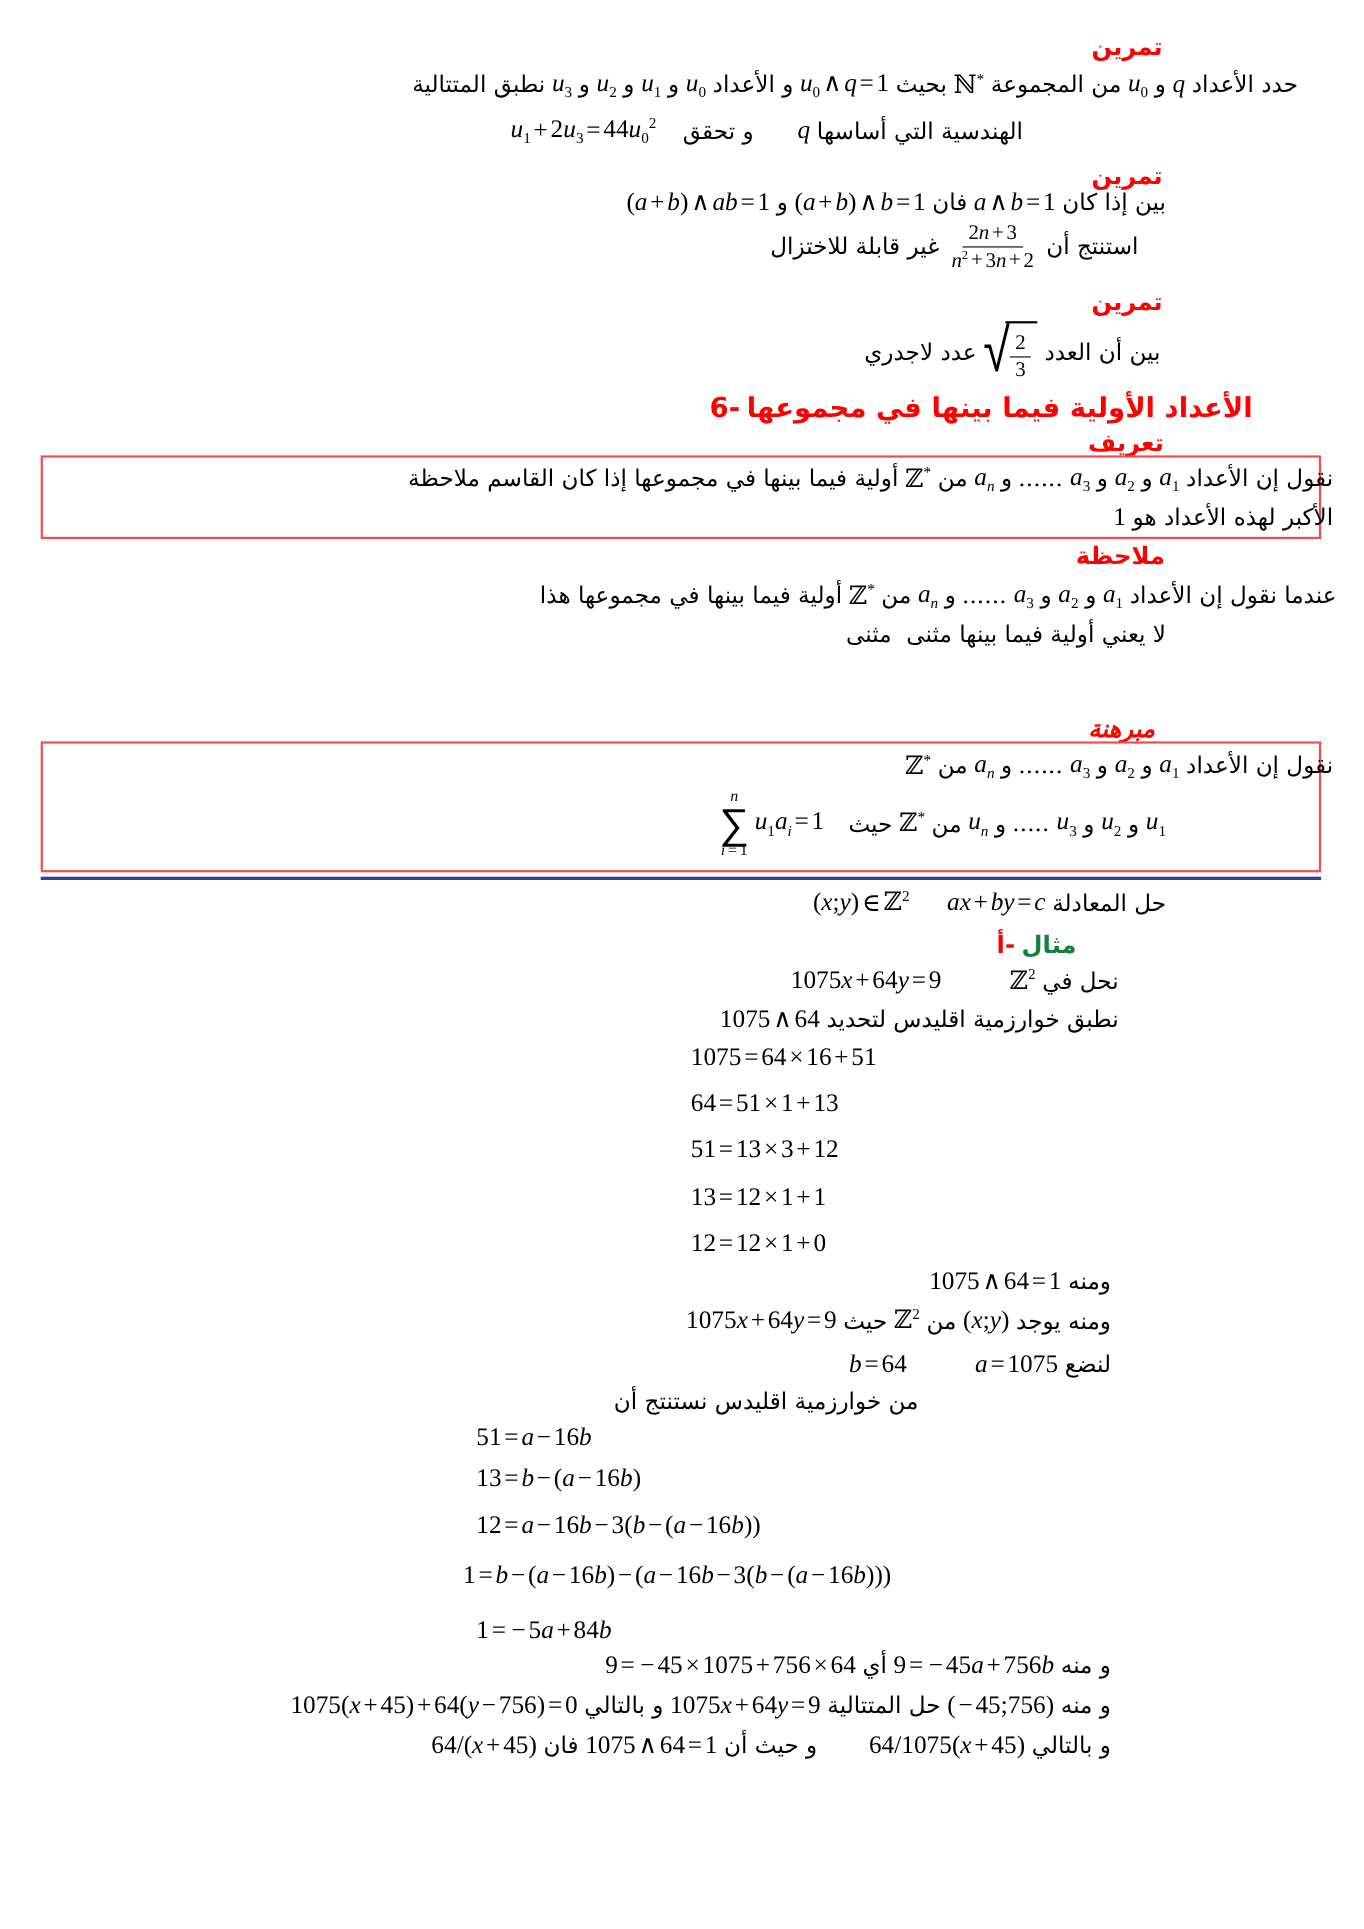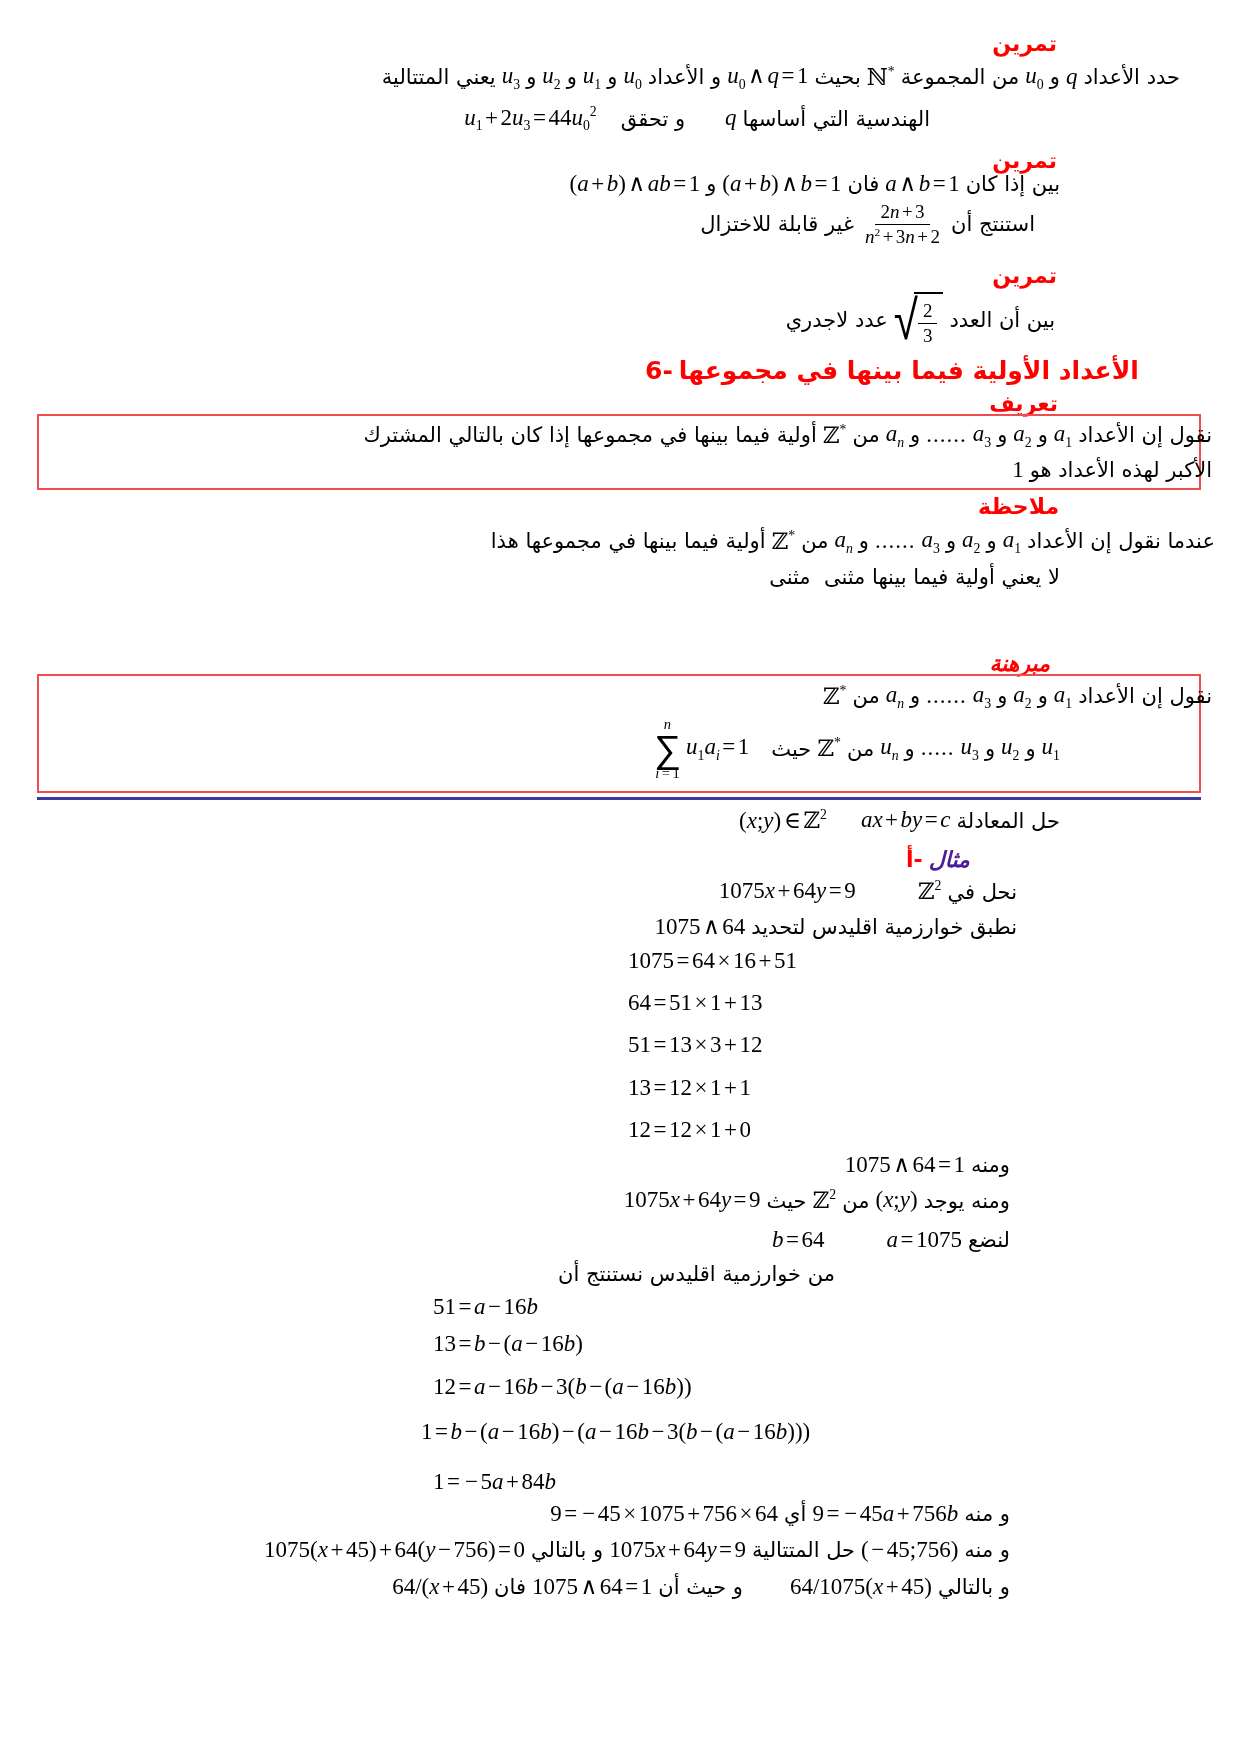--- a/index.html
+++ b/index.html
@@ -51,21 +51,21 @@
       <span class="ar">بحيث</span>
       <span class="m"><span class="mi">u</span><sub><span>0</span></sub><span class="op">∧</span><span class="mi">q</span><span class="op">=</span><span>1</span></span>
       <span class="ar">و الأعداد</span>
       <span class="m"><span class="mi">u</span><sub><span>0</span></sub></span>
       <span class="ar">و</span>
       <span class="m"><span class="mi">u</span><sub><span>1</span></sub></span>
       <span class="ar">و</span>
       <span class="m"><span class="mi">u</span><sub><span>2</span></sub></span>
       <span class="ar">و</span>
       <span class="m"><span class="mi">u</span><sub><span>3</span></sub></span>
-      <span class="ar">يعني المتتالية</span>
+      <span class="ar">نطبق المتتالية</span>
     </div>
     <div class="line" style="top: 103px; right: 355px; direction: rtl;">
       <span class="ar">الهندسية التي أساسها</span>
       <span class="m"><span class="mi">q</span></span>
       <span class="gap" style="width: 28px;"></span>
       <span class="ar">و تحقق</span>
       <span class="gap" style="width: 12px;"></span>
       <span class="m"><span class="mi">u</span><sub><span>1</span></sub><span class="op">+</span><span>2</span><span class="mi">u</span><sub><span>3</span></sub><span class="op">=</span><span>4</span><span>4</span><span class="mi">u</span><sub><span>0</span></sub><sup><span>2</span></sup></span>
     </div>
     <div class="line head" style="top: 147px; right: 228px; direction: rtl; color: rgb(255, 0, 0);">
@@ -105,21 +105,21 @@
       <span class="m"><span class="mi">a</span><sub><span>1</span></sub></span>
       <span class="ar">و</span>
       <span class="m"><span class="mi">a</span><sub><span>2</span></sub></span>
       <span class="ar">و</span>
       <span class="m"><span class="mi">a</span><sub><span>3</span></sub></span>
       <span class="m dots">......</span>
       <span class="ar">و</span>
       <span class="m"><span class="mi">a</span><sub><span class="mi">n</span></sub></span>
       <span class="ar">من</span>
       <span class="m"><span>ℤ</span><sup><span>*</span></sup></span>
-      <span class="ar">أولية فيما بينها في مجموعها إذا كان بالتالي المشترك</span>
+      <span class="ar">أولية فيما بينها في مجموعها إذا كان القاسم ملاحظة</span>
     </div>
     <div class="line" style="top: 456px; right: 73px; direction: rtl;">
       <span class="ar">الأكبر لهذه الأعداد هو</span>
       <span class="m"><span>1</span></span>
     </div>
     <div class="line head" style="top: 493px; right: 226px; direction: rtl; color: rgb(255, 0, 0);">
       <span class="ar" style="color: rgb(255, 0, 0);">ملاحظة</span>
     </div>
     <div class="line" style="top: 526px; right: 70px; direction: rtl;">
       <span class="ar">عندما نقول إن الأعداد</span>
@@ -172,21 +172,21 @@
     </div>
     <div class="rule" style="top: 797px; left: 37px; width: 1164px; height: 3px; background: rgb(58, 58, 158);"></div>
     <div class="line" style="top: 806px; right: 225px; direction: rtl;">
       <span class="ar">حل المعادلة</span>
       <span class="m"><span class="mi">a</span><span class="mi">x</span><span class="op">+</span><span class="mi">b</span><span class="mi">y</span><span class="op">=</span><span class="mi">c</span></span>
       <span class="gap" style="width: 22px;"></span>
       <span class="m"><span>(</span><span class="mi">x</span><span>;</span><span class="mi">y</span><span>)</span><span class="op">∈</span><span>ℤ</span><sup><span>2</span></sup></span>
     </div>
     <div class="line head" style="top: 846px; left: 903px; direction: ltr; color: rgb(255, 0, 0);">
       <span class="txt" style="color: rgb(255, 0, 0);">أ-</span>
-      <span class="ar" style="color: #4c1d95; font-style: italic;">مثال</span>
+      <span class="ar" style="color: #15803d;">مثال</span>
     </div>
     <div class="line" style="top: 877px; right: 268px; direction: rtl;">
       <span class="ar">نحل في</span>
       <span class="m"><span>ℤ</span><sup><span>2</span></sup></span>
       <span class="gap" style="width: 50px;"></span>
       <span class="m"><span>1</span><span>0</span><span>7</span><span>5</span><span class="mi">x</span><span class="op">+</span><span>6</span><span>4</span><span class="mi">y</span><span class="op">=</span><span>9</span></span>
     </div>
     <div class="line" style="top: 913px; right: 268px; direction: rtl;">
       <span class="ar">نطبق خوارزمية اقليدس لتحديد</span>
       <span class="m"><span>1</span><span>0</span><span>7</span><span>5</span><span class="op">∧</span><span>6</span><span>4</span></span>

